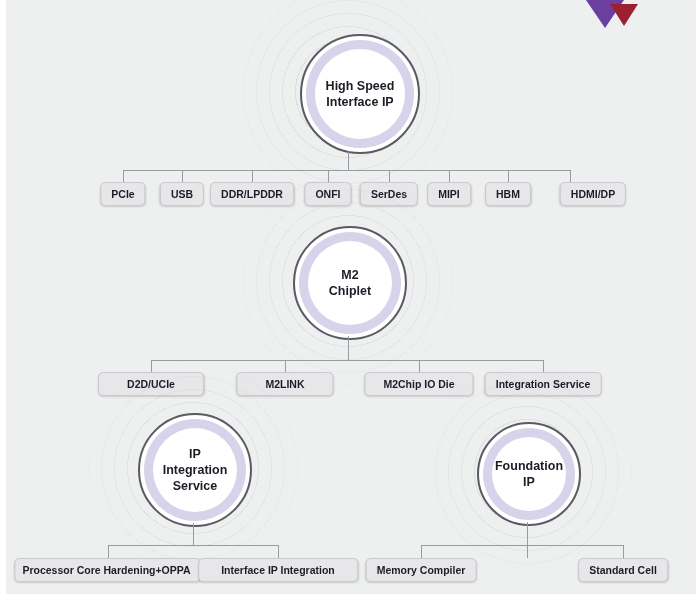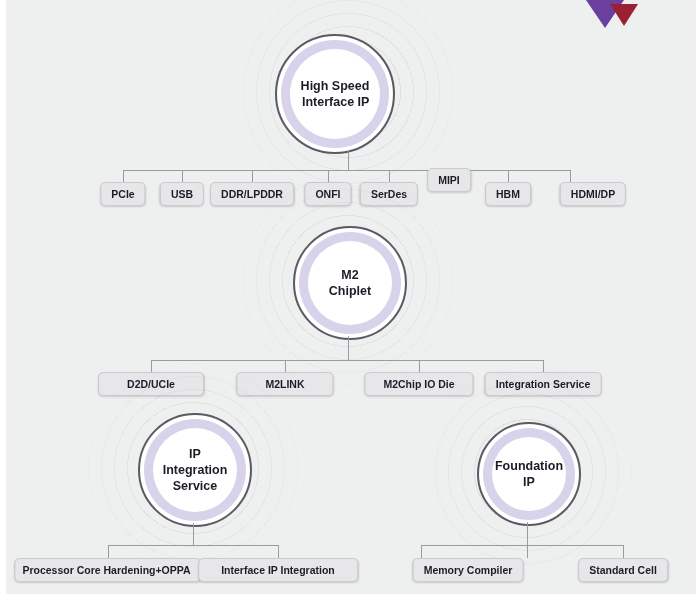--- a/index.html
+++ b/index.html
@@ -49,42 +49,42 @@
 
 <div class="stage">
   <div class="canvas"></div>
 
   <svg class="logo" viewBox="0 0 62 32" aria-hidden="true">
     <polygon class="logo-purple" points="2,0 40,0 21,28"></polygon>
     <polygon class="logo-maroon" points="26,4 54,4 40,26"></polygon>
   </svg>
 
   <div class="ripples" style="left:228px; top:-28px; width:240px; height:240px;"></div>
-  <div class="circle" style="left:275px; top:34px; width:116px; height:116px;text-align:right;">
+  <div class="circle" style="left:300px; top:34px; width:116px; height:116px;">
     <span class="circle-title">High Speed
 Interface IP</span>
   </div>
 
   <div class="vline" style="left:348px; top:151px; height:19px;"></div>
   <div class="hline" style="left:123px; top:170px; width:447px;"></div>
   <div class="vline" style="left:123px; top:170px; height:12px;"></div>
   <div class="vline" style="left:182px; top:170px; height:12px;"></div>
   <div class="vline" style="left:252px; top:170px; height:12px;"></div>
   <div class="vline" style="left:328px; top:170px; height:12px;"></div>
   <div class="vline" style="left:389px; top:170px; height:12px;"></div>
   <div class="vline" style="left:449px; top:170px; height:12px;"></div>
   <div class="vline" style="left:508px; top:170px; height:12px;"></div>
   <div class="vline" style="left:570px; top:170px; height:12px;"></div>
 
   <div class="chip" style="left:123px; top:182px;">PCIe</div>
   <div class="chip" style="left:182px; top:182px;">USB</div>
   <div class="chip" style="left:252px; top:182px;">DDR/LPDDR</div>
   <div class="chip" style="left:328px; top:182px;">ONFI</div>
   <div class="chip" style="left:389px; top:182px;">SerDes</div>
-  <div class="chip" style="left:449px; top:168px;">MIPI</div>
+  <div class="chip" style="left:449px; top:182px;">MIPI</div>
   <div class="chip" style="left:508px; top:182px;">HBM</div>
   <div class="chip" style="left:593px; top:182px;">HDMI/DP</div>
 
   <div class="ripples" style="left:233px; top:166px; width:230px; height:230px;"></div>
   <div class="circle" style="left:293px; top:226px; width:110px; height:110px;">
     <span class="circle-title">M2
 Chiplet</span>
   </div>
 
   <div class="vline" style="left:348px; top:336px; height:24px;"></div>
@@ -119,15 +119,15 @@
     <span class="circle-title">Foundation
 IP</span>
   </div>
 
   <div class="vline" style="left:527px; top:522px; height:23px;"></div>
   <div class="hline" style="left:421px; top:545px; width:202px;"></div>
   <div class="vline" style="left:421px; top:545px; height:13px;"></div>
   <div class="vline" style="left:527px; top:545px; height:13px;"></div>
   <div class="vline" style="left:623px; top:545px; height:13px;"></div>
 
-  <div class="chip" style="left:421px; top:558px;margin-left:47px;">Memory Compiler</div>
+  <div class="chip" style="left:421px; top:558px;">Memory Compiler</div>
   <div class="chip" style="left:623px; top:558px;">Standard Cell</div>
 </div>
 
 </body></html>

